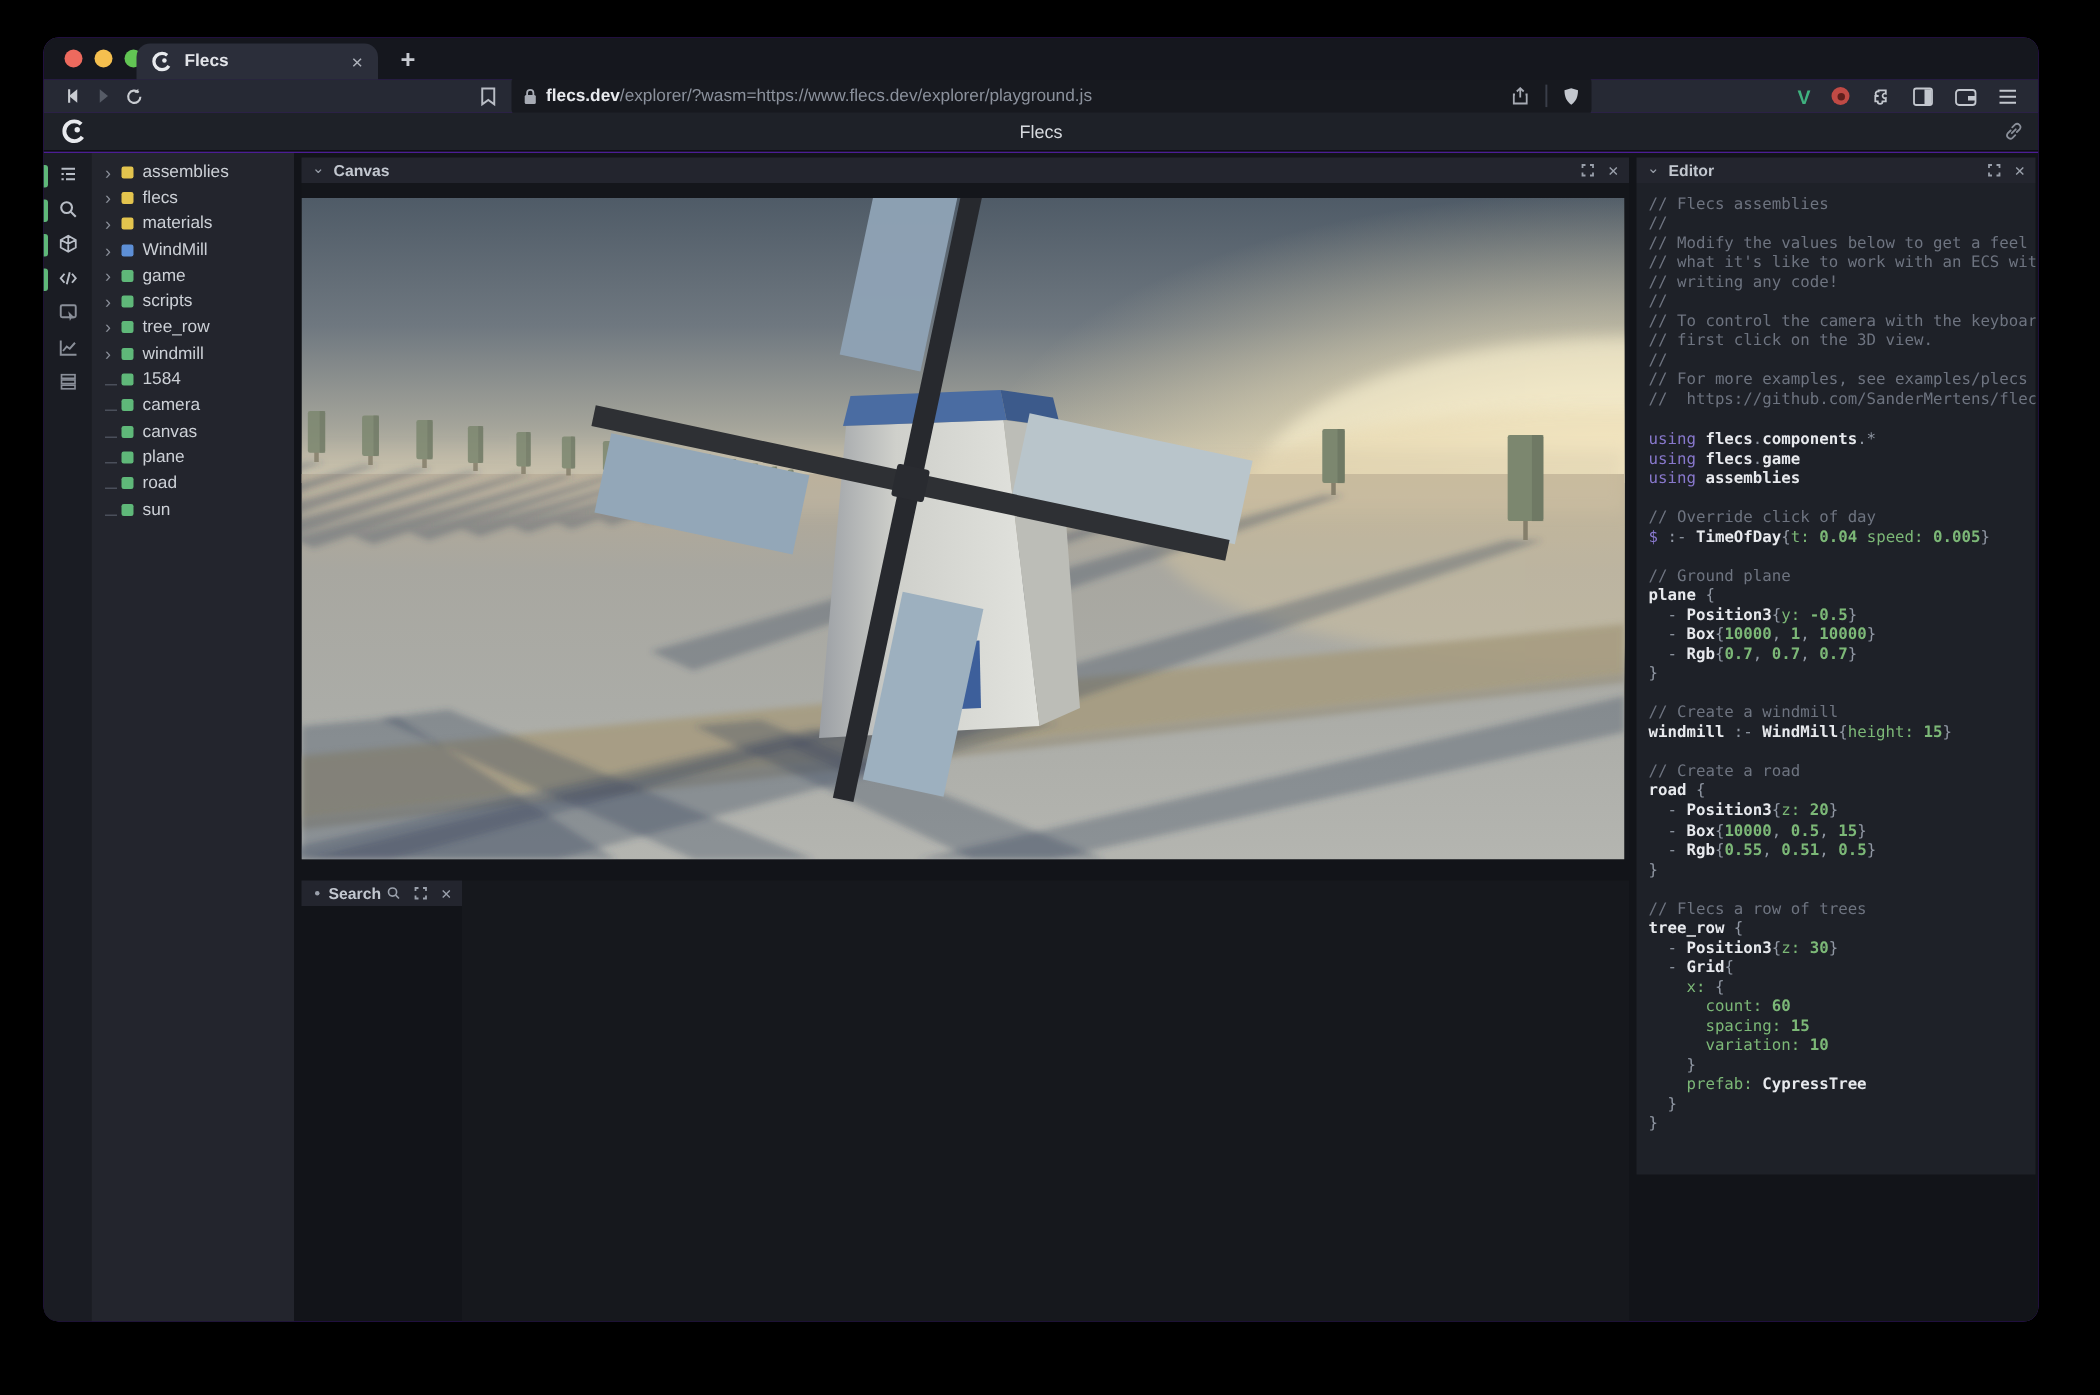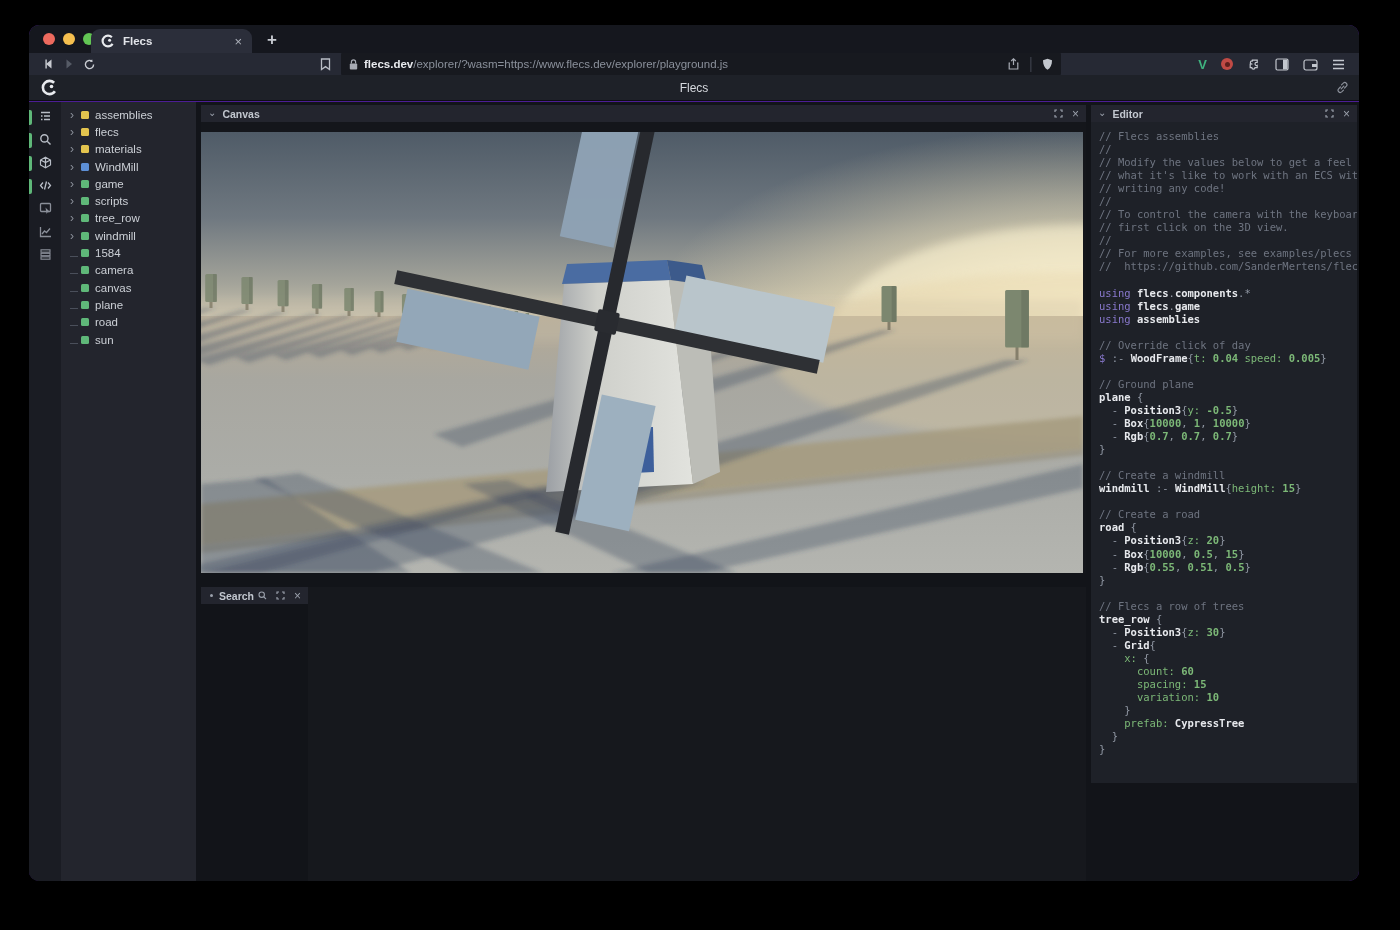--- a/index.html
+++ b/index.html
@@ -528,21 +528,21 @@
           <div class="code-line"><span class="tk-c">// first click on the 3D view.</span></div>
           <div class="code-line"><span class="tk-c">//</span></div>
           <div class="code-line"><span class="tk-c">// For more examples, see examples/plecs in</span></div>
           <div class="code-line"><span class="tk-c">//  https://github.com/SanderMertens/flecs</span></div>
           <div class="code-line">&nbsp;</div>
           <div class="code-line"><span class="tk-k">using </span><span class="tk-e">flecs</span><span class="tk-p">.</span><span class="tk-e">components</span><span class="tk-p">.*</span></div>
           <div class="code-line"><span class="tk-k">using </span><span class="tk-e">flecs</span><span class="tk-p">.</span><span class="tk-e">game</span></div>
           <div class="code-line"><span class="tk-k">using </span><span class="tk-e">assemblies</span></div>
           <div class="code-line">&nbsp;</div>
           <div class="code-line"><span class="tk-c">// Override click of day</span></div>
-          <div class="code-line"><span class="tk-k">$ </span><span class="tk-p">:- </span><span class="tk-e">WoodFrame</span><span class="tk-p">{</span><span class="tk-g">t: </span><span class="tk-n">0.04</span><span class="tk-g"> speed: </span><span class="tk-n">0.005</span><span class="tk-p">}</span></div>
+          <div class="code-line"><span class="tk-k">$ </span><span class="tk-p">:- </span><span class="tk-e">TimeOfDay</span><span class="tk-p">{</span><span class="tk-g">t: </span><span class="tk-n">0.04</span><span class="tk-g"> speed: </span><span class="tk-n">0.005</span><span class="tk-p">}</span></div>
           <div class="code-line">&nbsp;</div>
           <div class="code-line"><span class="tk-c">// Ground plane</span></div>
           <div class="code-line"><span class="tk-e">plane</span><span class="tk-p"> {</span></div>
           <div class="code-line"><span class="tk-p">  - </span><span class="tk-e">Position3</span><span class="tk-p">{</span><span class="tk-g">y: </span><span class="tk-n">-0.5</span><span class="tk-p">}</span></div>
           <div class="code-line"><span class="tk-p">  - </span><span class="tk-e">Box</span><span class="tk-p">{</span><span class="tk-n">10000</span><span class="tk-p">, </span><span class="tk-n">1</span><span class="tk-p">, </span><span class="tk-n">10000</span><span class="tk-p">}</span></div>
           <div class="code-line"><span class="tk-p">  - </span><span class="tk-e">Rgb</span><span class="tk-p">{</span><span class="tk-n">0.7</span><span class="tk-p">, </span><span class="tk-n">0.7</span><span class="tk-p">, </span><span class="tk-n">0.7</span><span class="tk-p">}</span></div>
           <div class="code-line"><span class="tk-p">}</span></div>
           <div class="code-line">&nbsp;</div>
           <div class="code-line"><span class="tk-c">// Create a windmill</span></div>
           <div class="code-line"><span class="tk-e">windmill </span><span class="tk-p">:- </span><span class="tk-e">WindMill</span><span class="tk-p">{</span><span class="tk-g">height: </span><span class="tk-n">15</span><span class="tk-p">}</span></div>

